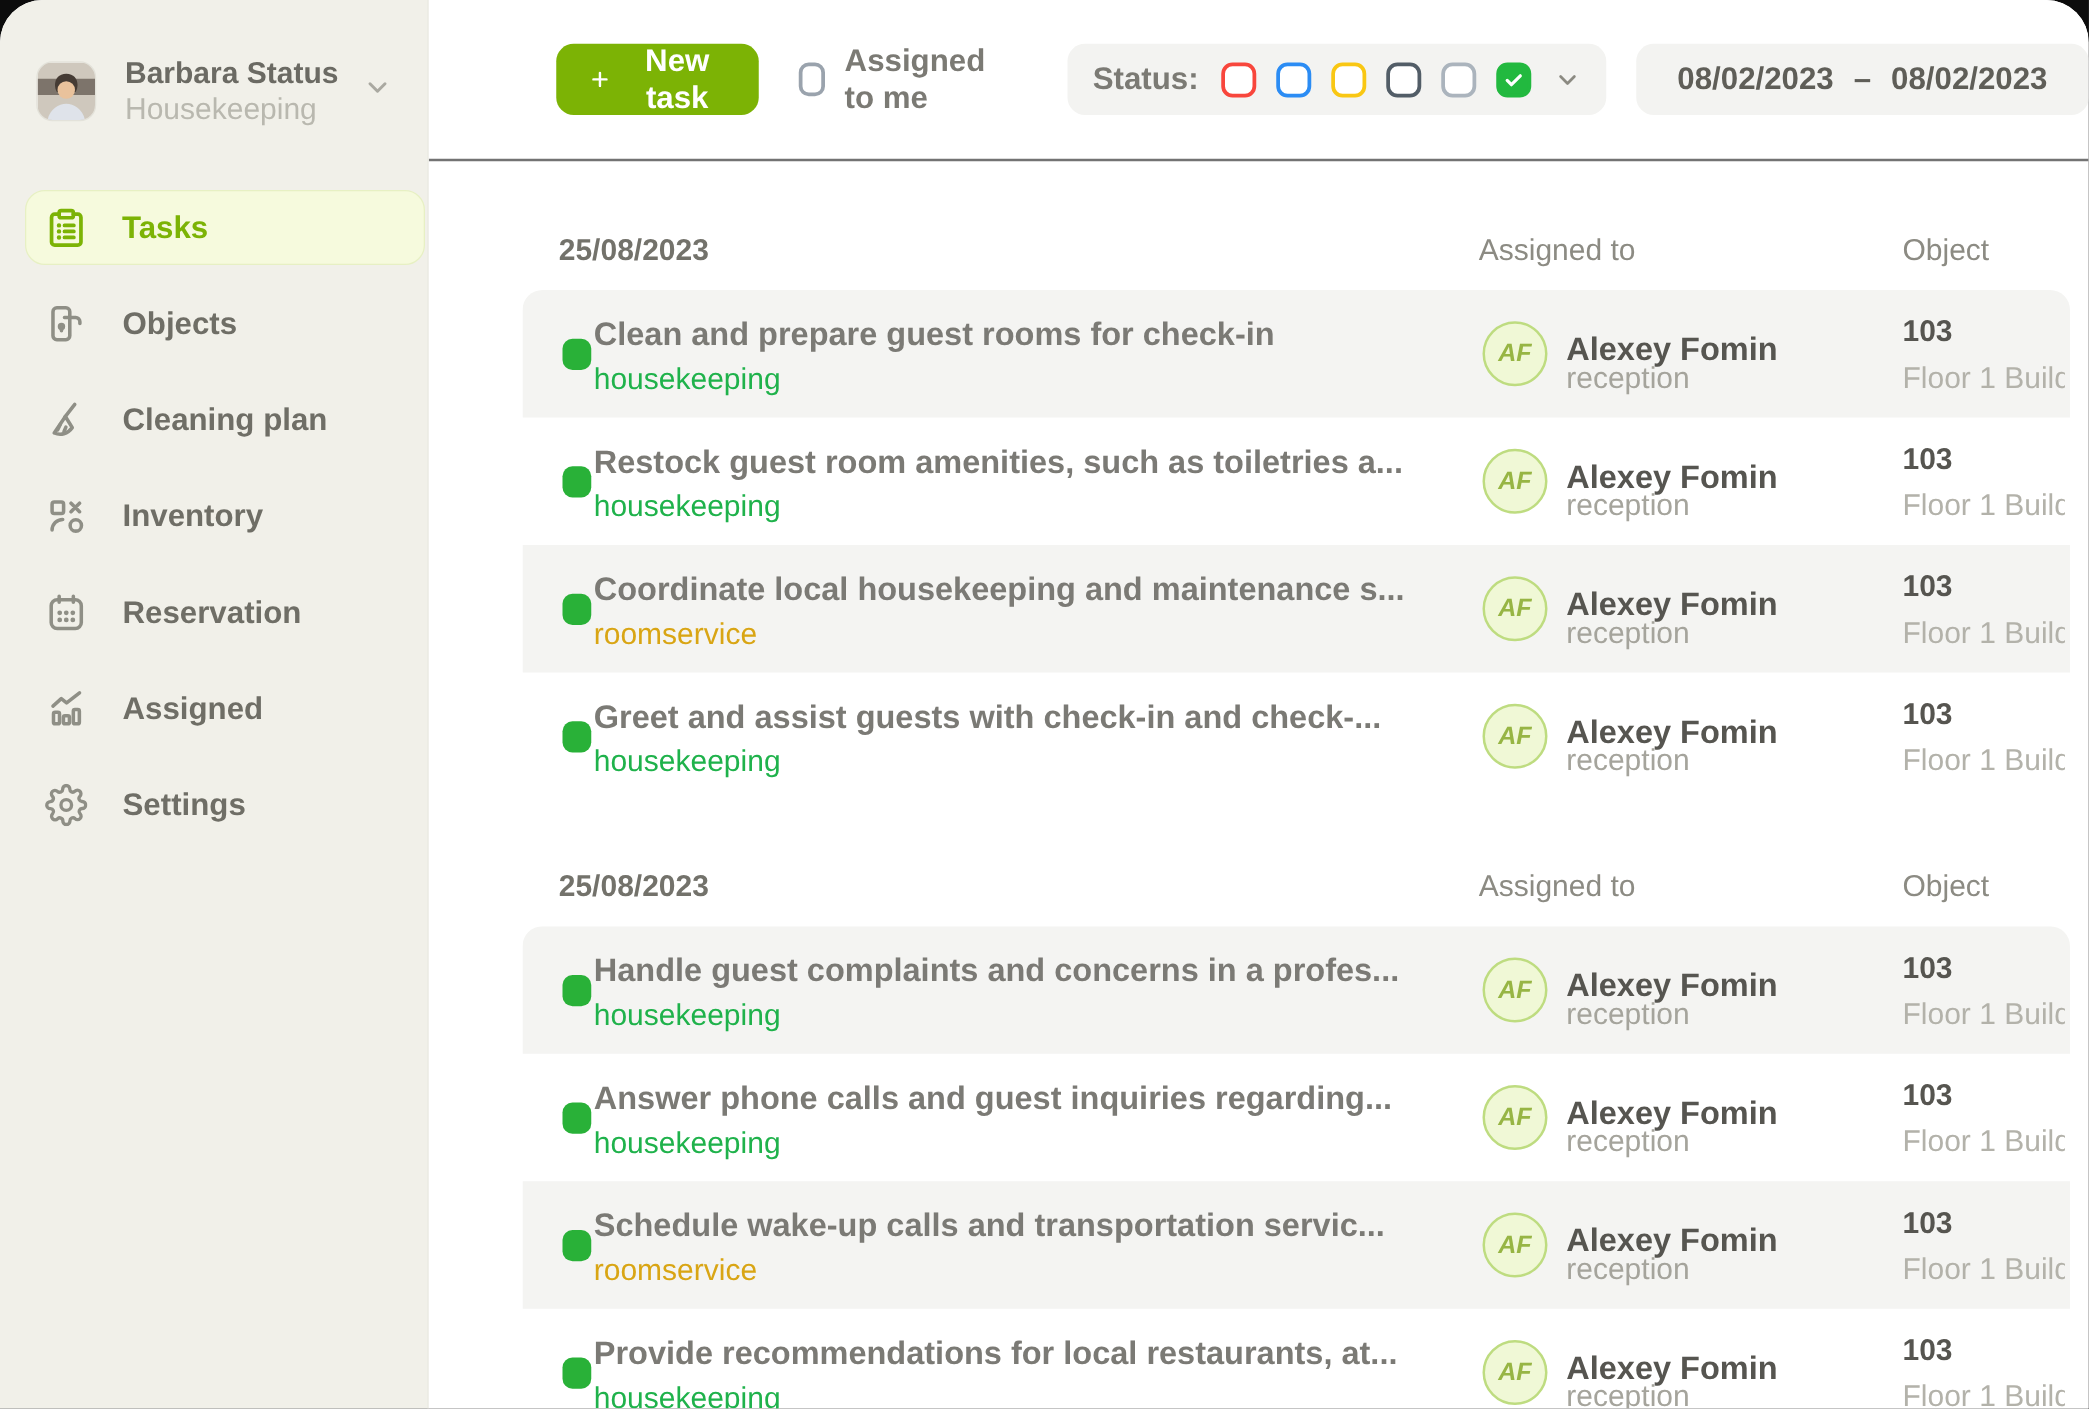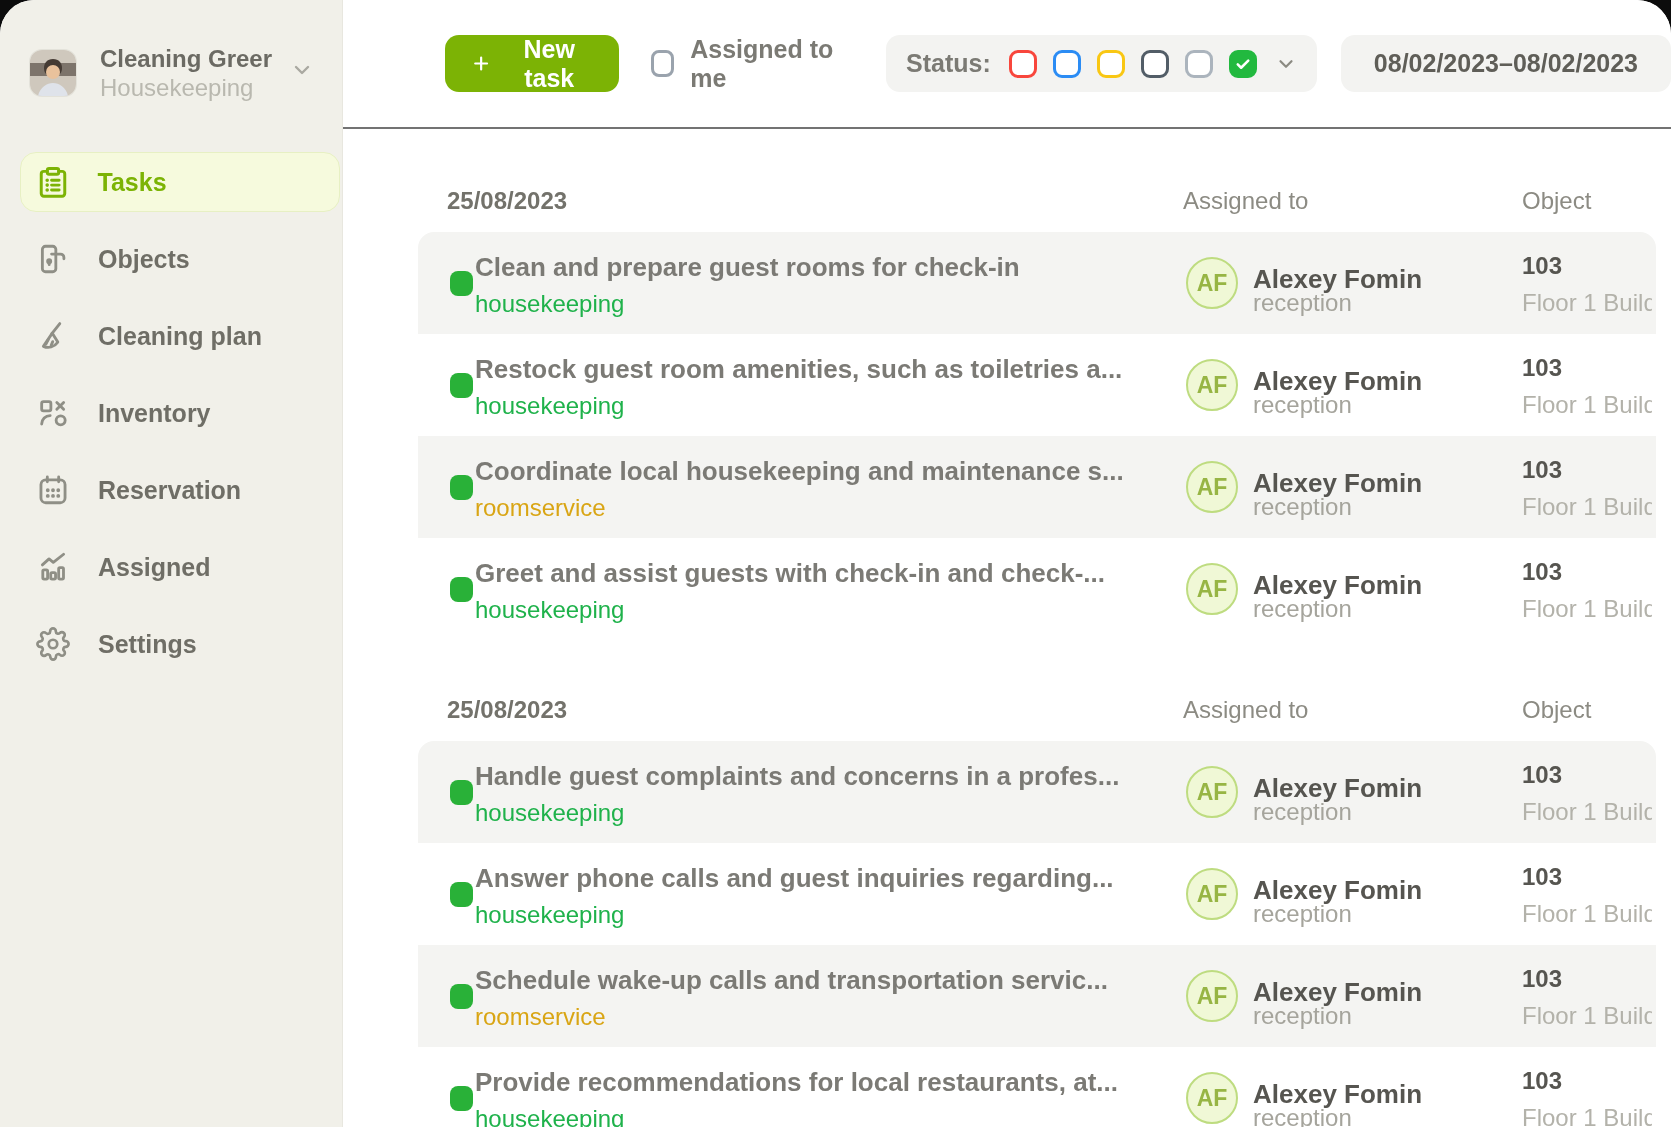--- a/index.html
+++ b/index.html
@@ -28,37 +28,37 @@
   .main{flex:1;background:#fff;position:relative;overflow:hidden;}
   .topbar{height:127px;border-bottom:2px solid #737373;display:flex;align-items:center;}
   .new-task-btn{margin-left:102px;height:57px;padding:0 26px;border-radius:14px;background:#7cb305;color:#fff;font-size:25px;font-weight:700;display:flex;align-items:center;gap:14px;border:none;cursor:pointer;font-family:inherit;}
   .assigned-wrap{margin-left:32px;display:flex;align-items:center;gap:16px;cursor:pointer;}
   .assigned-box{width:27px;height:27px;border:3px solid #9aa3ad;border-radius:8px;background:#fff;box-sizing:border-box;}
   .assigned-label{font-size:25px;font-weight:600;color:#7b7a74;}
   .status-chip{margin-left:45px;height:57px;background:#f3f3f1;border-radius:14px;display:flex;align-items:center;padding:0 20px;gap:16px;}
   .status-label{font-size:25px;font-weight:600;color:#7b7a74;margin-right:2px;}
   .status-box{width:28px;height:28px;border-radius:9px;border:3.5px solid #ccc;background:#fff;box-sizing:border-box;display:flex;align-items:center;justify-content:center;cursor:pointer;}
   .status-chevron{color:#8b8a82;margin-left:2px;cursor:pointer;display:flex;}
-  .date-chip{margin-left:24px;height:57px;background:#f3f3f1;border-radius:14px;display:flex;align-items:center;padding:0 33px;gap:0;font-size:25px;font-weight:600;color:#5f5e58;cursor:pointer;}
+  .date-chip{margin-left:24px;height:57px;background:#f3f3f1;border-radius:14px;display:flex;align-items:center;padding:0 33px;gap:16px;font-size:25px;font-weight:600;color:#5f5e58;cursor:pointer;}
 
   
   .content{margin-left:75px;width:1238px;}
   .group-header{position:relative;height:26px;font-size:24px;}
   .group-header.first{margin-top:58px;}
   .group-header.second{margin-top:56px;}
   .gh-date{position:absolute;left:17px;top:0;color:#73726b;font-weight:600;margin-left:12px;}
   .gh-assigned{position:absolute;left:765px;top:0;color:#8c8b83;font-weight:400;}
   .gh-object{position:absolute;left:1104px;top:0;color:#8c8b83;font-weight:400;}
   .card{margin-top:19px;border-radius:16px;overflow:hidden;}
   .row{position:relative;height:102px;cursor:pointer;}
   .row.gray{background:#f4f4f2;}
   .indicator{position:absolute;left:32px;top:39px;width:23px;height:25px;border-radius:8px;background:#29b138;}
   .task-title{position:absolute;left:57px;top:20px;font-size:26px;font-weight:600;color:#7b7a75;white-space:nowrap;}
   .task-tag{position:absolute;left:57px;top:58px;font-size:24px;font-weight:500;}
-  .avatar{position:absolute;left:768px;top:25px;width:52px;height:52px;border-radius:50%;background:#f0f8d6;border:2px solid #bedc80;color:#97b544;font-size:23px;font-weight:600;display:flex;align-items:center;justify-content:center;box-sizing:border-box;}
+  .avatar{position:absolute;left:768px;top:25px;width:52px;height:52px;border-radius:50%;background:#f0f8d6;border:2px solid #bedc80;color:#97b544;font-size:20px;font-weight:600;display:flex;align-items:center;justify-content:center;box-sizing:border-box;font-style:italic;}
   .assignee-name{position:absolute;left:835px;top:32px;font-size:26px;font-weight:700;color:#565550;white-space:nowrap;}
   .assignee-role{position:absolute;left:835px;top:57px;font-size:24px;color:#a5a49c;}
   .object-number{position:absolute;left:1104px;top:20px;font-size:24px;font-weight:700;color:#565550;}
   .object-location{position:absolute;left:1104px;top:57px;font-size:24px;color:#b3b2aa;width:130px;overflow:hidden;white-space:nowrap;}
 </style>
 </head>
 <body>
 
 <div class="app">
 
@@ -67,21 +67,21 @@
       <span class="user-avatar">
         <svg width="46" height="46" viewBox="0 0 46 46">
           <rect width="46" height="46" fill="#cfc8bd"></rect>
           <rect y="13" width="46" height="13" fill="#7d746b"></rect>
           <path d="M23 9c-6 0-9 4-9 9 0 2 .5 4 1.5 5.5h15C31.5 22 32 20 32 18c0-5-3-9-9-9z" fill="#453b34"></path>
           <circle cx="23" cy="22" r="7" fill="#e9c29c"></circle>
           <path d="M8 46c2-9 9-13 15-13s13 4 15 13z" fill="#dfe3ea"></path>
         </svg>
       </span>
       <span class="user-text">
-        <span class="user-name" style="display:block">Cleaning Greer</span>
+        <span class="user-name" style="display:block">Barbara Status</span>
         <span class="user-role" style="display:block">Housekeeping</span>
       </span>
       <span class="user-chevron">
         <svg width="24" height="24" viewBox="0 0 24 24" fill="none" stroke="currentColor" stroke-width="2.4" stroke-linecap="round" stroke-linejoin="round">
             <path d="M6 9l6 6 6-6"></path>
           </svg>
       </span>
     </div>
 
     <nav class="nav">

